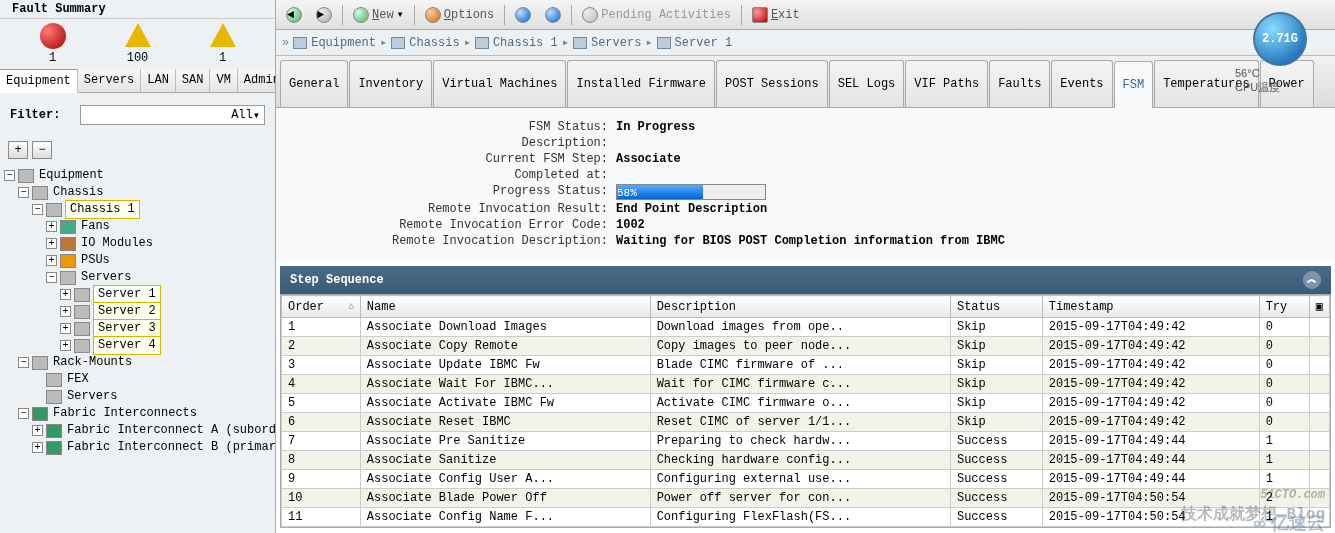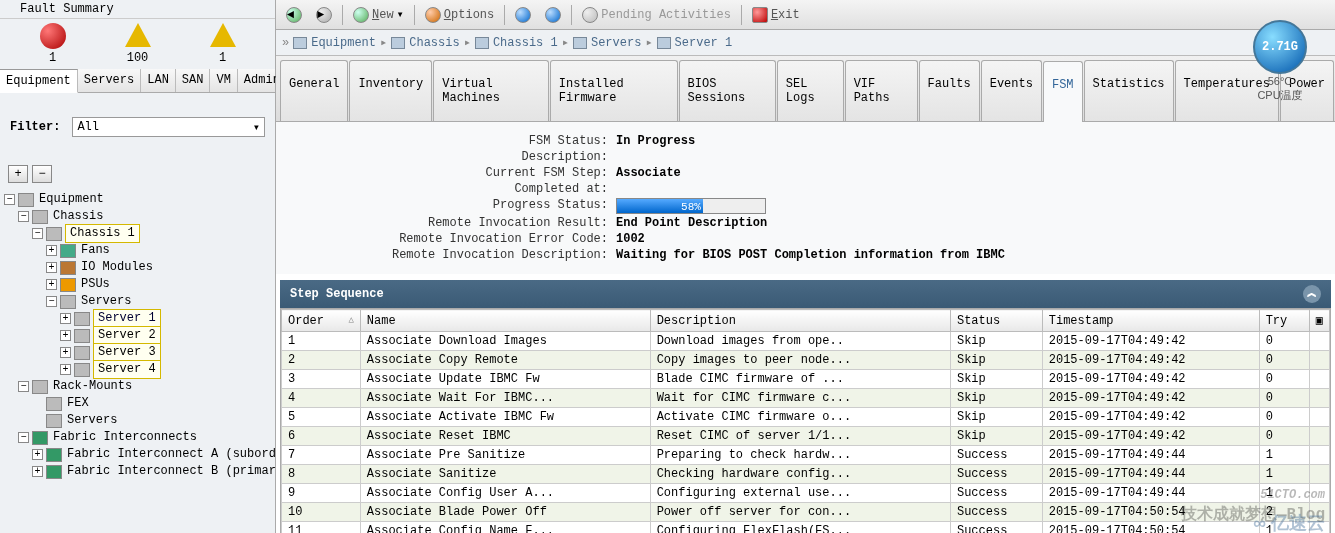--- a/index.html
+++ b/index.html
@@ -1,29 +1,29 @@
 <!DOCTYPE html>
 <html><head>
 <meta charset="utf-8">
 <style>
 *{box-sizing:border-box;margin:0;padding:0;font-family:"Courier New",monospace;font-size:12px}
 body{background:#e4e8ec;color:#000;width:1335px;height:533px;position:relative;overflow:hidden}
 .left{position:absolute;left:0;top:0;width:276px;height:533px;background:#eef1f4;border-right:1px solid #aaa}
 .right{position:absolute;left:276px;top:0;width:1059px;height:533px;background:#fff}
-.fs-title{font-weight:normal;padding:2px 20px;border-bottom:1px solid #ccc}
+.fs-title{font-weight:bold;padding:2px 12px;border-bottom:1px solid #ccc}
 .fs-icons{display:flex;justify-content:space-around;padding:4px 10px}
 .fs-col{text-align:center;flex:1}
 .fs-ic{width:26px;height:26px;margin:0 auto 2px;border-radius:50%}
 .fs-red{background:radial-gradient(circle at 30% 30%,#f77,#a00)}
 .fs-yel{width:0;height:0;border-left:13px solid transparent;border-right:13px solid transparent;border-bottom:24px solid #e6b800;border-radius:0;margin:0 auto 4px}
 .lt-tabs{display:flex;background:linear-gradient(#f8f8f8,#e4e4e4);border-bottom:1px solid #aaa;font-family:Arial,sans-serif;font-size:11px}
 .lt-tab{padding:4px 6px;border-right:1px solid #bbb;cursor:pointer}
 .lt-tab.active{background:#fff;border-top:1px solid #999;border-bottom:1px solid #fff;margin-bottom:-1px}
-.filter-row{padding:24px 10px;display:flex;align-items:center;gap:12px}
-.filter-sel{flex:1;border:1px solid #999;background:#fff;height:20px;padding:0 4px;display:flex;align-items:center;justify-content:space-between}
+.filter-row{padding:12px 10px;display:flex;align-items:center;gap:20px}
+.filter-sel{flex:1;border:1px solid #999;background:#fff;height:20px;padding:0 4px;display:flex;align-items:center;justify-content:flex-end}
 .pm-row{padding:4px 8px;display:flex;gap:4px}
 .pm-btn{width:20px;height:18px;border:1px solid #888;background:linear-gradient(#fff,#ddd);text-align:center;line-height:16px;cursor:pointer}
 .tree{padding:4px 2px;font-family:"Courier New",monospace;font-size:12px;line-height:17px;overflow:hidden;white-space:nowrap}
 .tn{display:flex;align-items:center;padding:0 2px;height:17px}
 .tn .tog{width:11px;height:11px;border:1px solid #888;text-align:center;line-height:9px;font-size:10px;margin-right:3px;background:#fff;cursor:pointer;flex-shrink:0}
 .tn .sp{display:inline-block;flex-shrink:0}
 .tn .ic{width:16px;height:14px;margin-right:3px;display:inline-block;background:#bbb;border:1px solid #888;flex-shrink:0}
 .tn.sel .lab{background:#c8dcff;border:1px dotted #7a9;color:#003}
 .tn.box .lab{border:1px solid #d4b800;padding:0 4px;background:#fffff0}
 .tn .lab{padding:0 2px}
@@ -39,29 +39,29 @@
 .bc-ic{width:14px;height:12px;background:#bcd;border:1px solid #789;display:inline-block}
 .mtabs{display:flex;background:linear-gradient(#f0f0f0,#dcdcdc);border-bottom:1px solid #aaa;font-family:"Courier New",monospace;padding-left:4px;padding-top:4px}
 .mtab{padding:16px 8px;border:1px solid #aaa;border-bottom:none;background:linear-gradient(#f4f4f4,#e4e4e4);margin-right:1px;cursor:pointer;border-radius:3px 3px 0 0}
 .mtab.active{background:#f8f9fa;color:#369;position:relative;top:1px}
 .content{padding:10px 20px;background:#f8f9fa}
 .kv{display:flex;margin:2px 0;font-family:"Courier New",monospace;font-size:13px}
 .kv .k{width:320px;text-align:right;padding-right:8px;color:#333}
 .kv .v{color:#000;font-weight:bold}
 .prog{width:150px;height:16px;border:1px solid #888;background:#eee;position:relative}
 .prog-fill{height:100%;background:linear-gradient(#5af,#06c);width:58%}
-.prog-txt{position:absolute;width:100%;text-align:center;top:0;color:#fff;font-size:11px;line-height:16px}
+.prog-txt{position:absolute;width:100%;text-align:left;top:0;color:#fff;font-size:11px;line-height:16px}
 .step-hdr{background:linear-gradient(#4a6a85,#3a5a75);color:#fff;padding:5px 10px;font-weight:bold;font-family:"Courier New",monospace;display:flex;justify-content:space-between;align-items:center;margin:6px 4px 0}
 .chev{width:18px;height:18px;border-radius:50%;background:#7a95ab;text-align:center;line-height:18px;font-size:10px}
 .tbl-wrap{margin:0 4px;border:1px solid #aaa;background:#fff}
 .tbl{width:100%;border-collapse:collapse}
 .tbl th{background:linear-gradient(#fff,#e8e8e8);border:1px solid #bbb;padding:3px 6px;text-align:left;font-weight:normal;font-family:"Courier New",monospace}
 .tbl td{border:1px solid #ccc;padding:2px 6px;font-family:"Courier New",monospace;white-space:nowrap;overflow:hidden}
 .tbl tr:nth-child(even) td{background:#f0f4e8}
-.gauge{position:absolute;right:10px;top:20px;width:90px;text-align:center;z-index:5}
+.gauge{position:absolute;right:10px;top:12px;width:90px;z-index:5}
 .gauge-c{width:54px;height:54px;border-radius:50%;background:radial-gradient(circle at 35% 30%,#8df,#05a);border:2px solid #479;margin:0 auto;display:flex;align-items:center;justify-content:center;color:#fff;font-weight:bold;font-size:13px;font-family:Arial}
 .gauge-t{font-size:11px;color:#555;line-height:14px;font-family:Arial}
 .wm{position:absolute;right:10px;bottom:8px;color:rgba(0,0,0,0.28);font-family:Arial;font-size:22px;font-weight:bold;font-style:italic;text-align:right;z-index:6;pointer-events:none}
 .wm small{font-size:16px;display:block;font-style:normal}
 .wm2{position:absolute;right:10px;bottom:-2px;color:rgba(80,120,160,0.45);font-family:Arial;font-size:18px;font-weight:bold;z-index:6;pointer-events:none}
 .sort-ind{float:right;color:#888;font-size:9px}
 </style>
 </head>
 <body>
 
@@ -249,27 +249,26 @@
       <span class="ar">▸</span>
     <span class="bc-ic"></span>
       <span>Server 1</span>
   </div>
 
   <div class="mtabs" id="mtabs">
       <div class="mtab">General</div>
       <div class="mtab">Inventory</div>
       <div class="mtab">Virtual Machines</div>
       <div class="mtab">Installed Firmware</div>
-      <div class="mtab">BIOS Sessions</div>
+      <div class="mtab">POST Sessions</div>
       <div class="mtab">SEL Logs</div>
       <div class="mtab">VIF Paths</div>
       <div class="mtab">Faults</div>
       <div class="mtab">Events</div>
       <div class="mtab active">FSM</div>
-      <div class="mtab">Statistics</div>
       <div class="mtab">Temperatures</div>
       <div class="mtab">Power</div>
     </div>
 
   <div class="content">
     <div class="kv">
         <span class="k">FSM Status:</span>
         <span class="v">In Progress</span>
       </div>
     <div class="kv">

